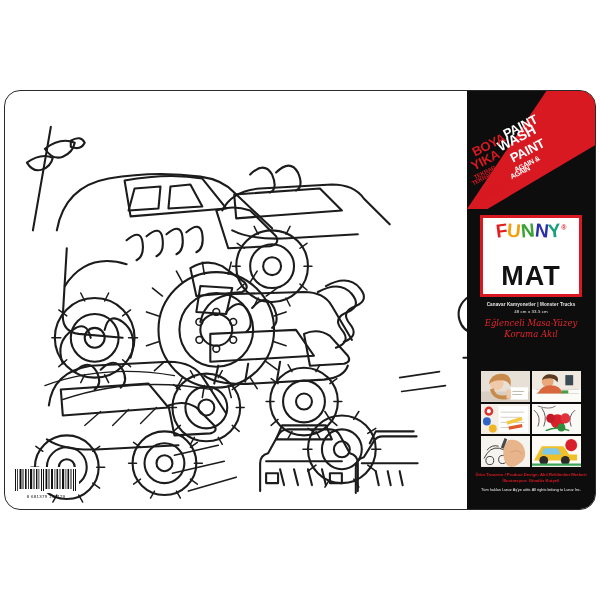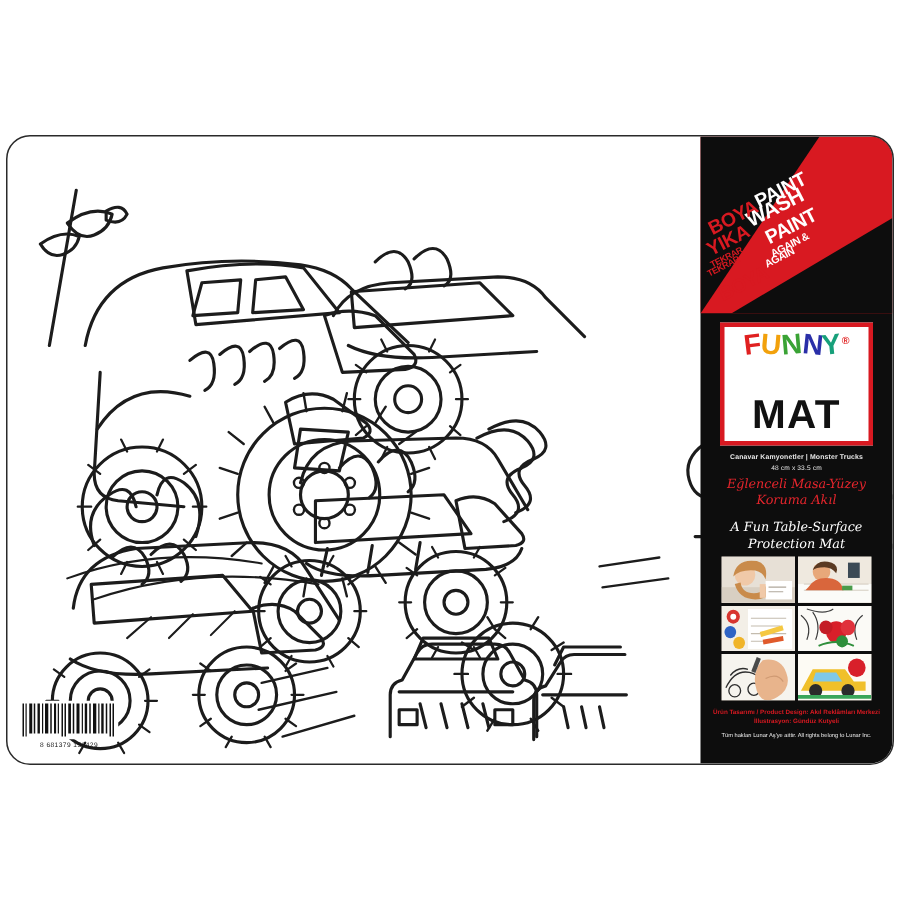--- a/index.html
+++ b/index.html
@@ -346,24 +346,20 @@
       </div>
 
       <div class="sub-line sub-l1">Canavar Kamyonetler | Monster Trucks</div>
       <div class="sub-line sub-l2">48 cm x 33.5 cm</div>
 
       <div class="script script-red">
         <div>Eğlenceli Masa-Yüzey</div>
         <div>Koruma Akıl</div>
       </div>
 
-      <div class="script script-white">
-        <div>A Fun Table-Surface</div>
-        <div>Protection Mat</div>
-      </div>
 
       <div class="photos">
         <div class="ph">
           <svg viewBox="0 0 50 30" preserveAspectRatio="none" aria-hidden="true">
             <rect width="50" height="30" fill="#e7e0d6"></rect>
             <rect y="20" width="50" height="10" fill="#d8cfc2"></rect>
             <circle cx="16" cy="12" r="7" fill="#f0c9a8"></circle>
             <path d="M8 13 q2 -12 16 -10 q8 2 6 12 q-2 -6 -10 -6 q-8 0 -12 4z" fill="#c98b4b"></path>
             <path d="M9 18 q3 10 14 10 q10 0 12 -9 l-4 -2 q-2 7 -9 7 q-8 0 -9 -7z" fill="#c98b4b"></path>
             <rect x="30" y="16" width="18" height="12" fill="#fff"></rect>

